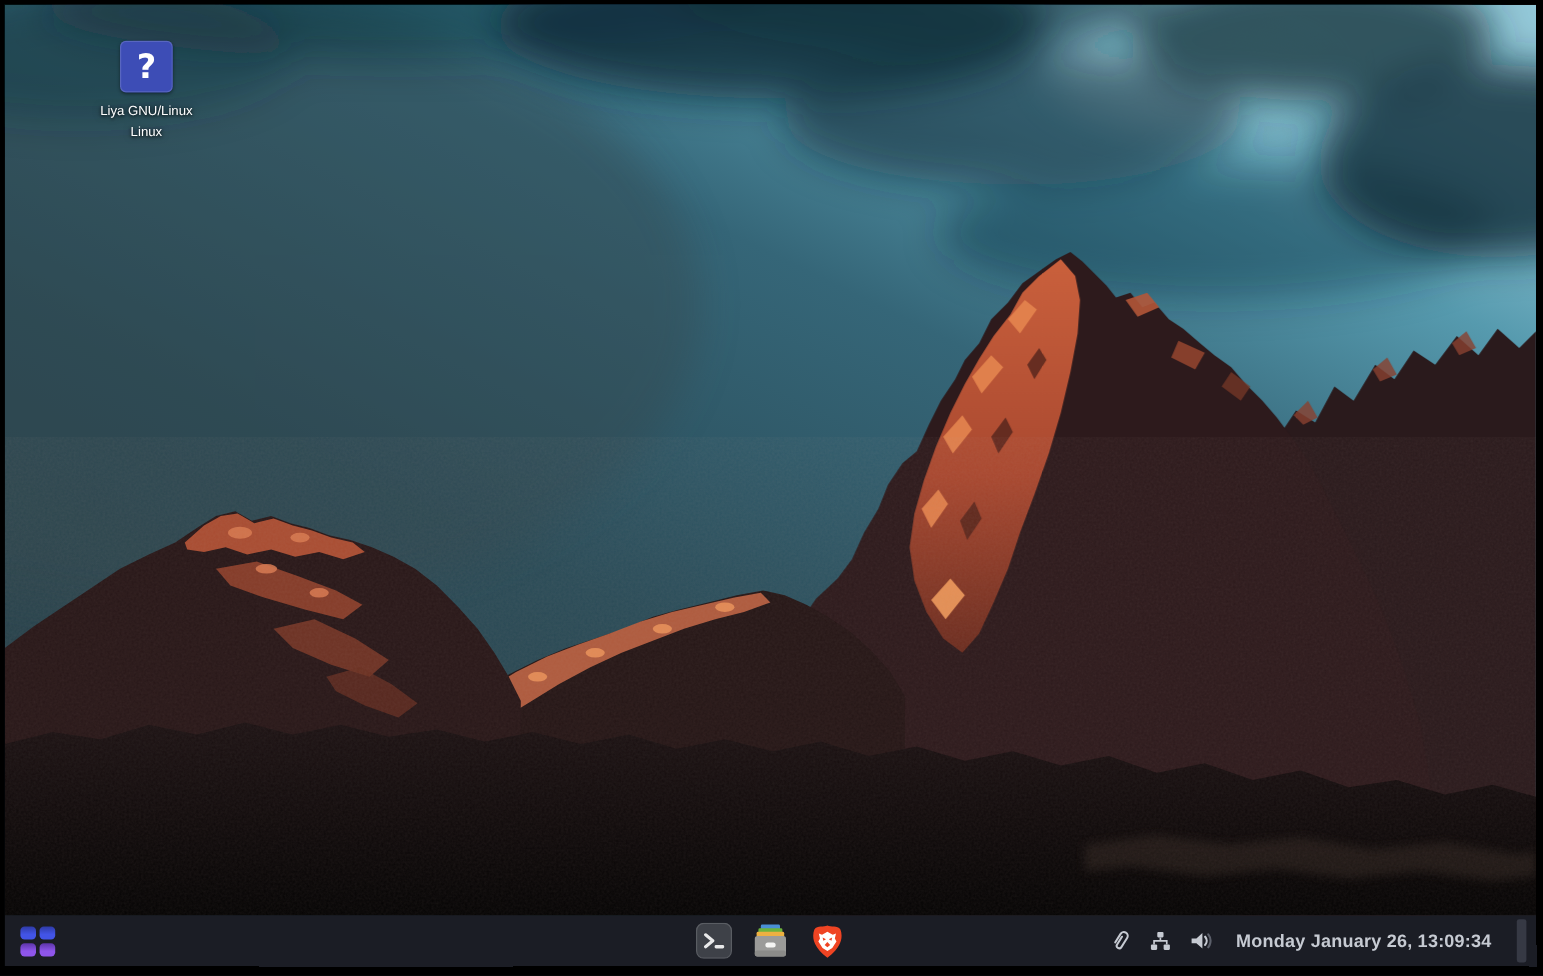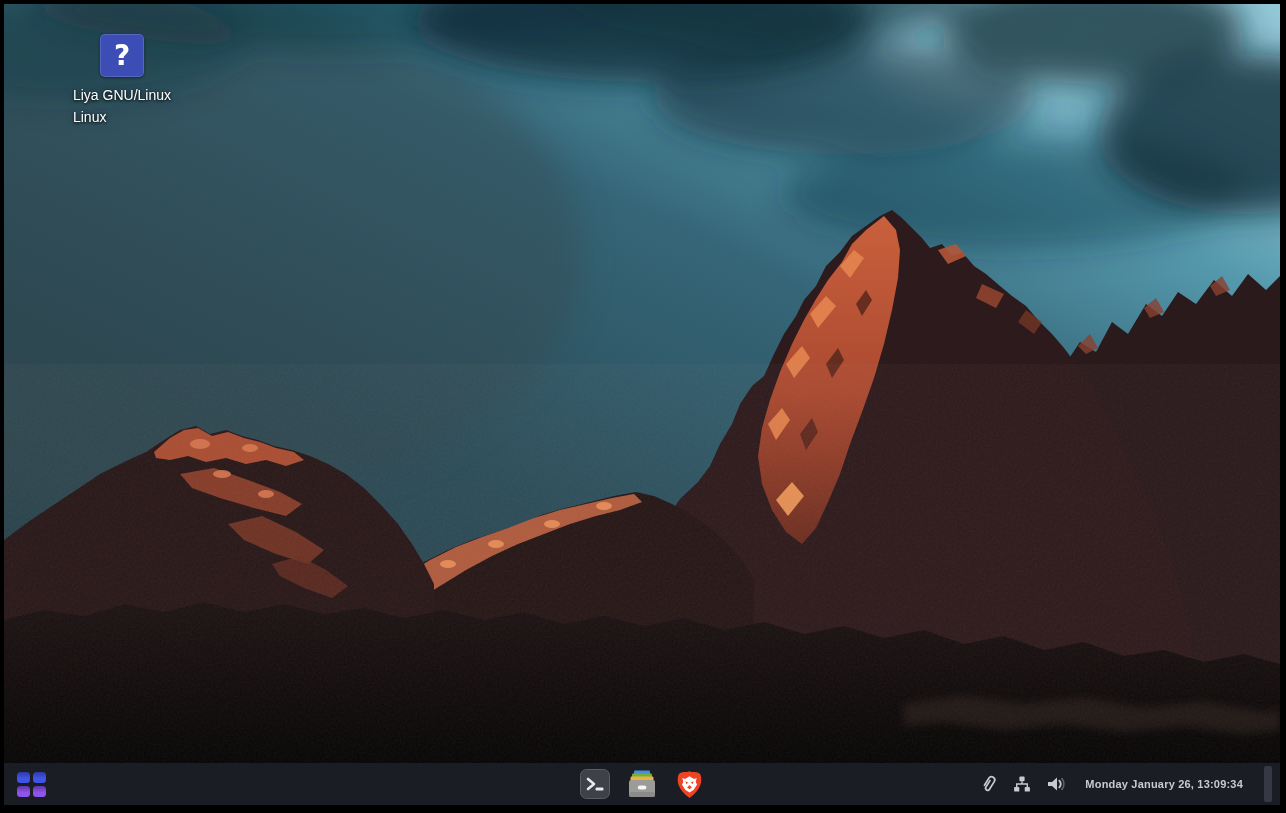--- a/index.html
+++ b/index.html
@@ -7,36 +7,36 @@
   .frame{box-sizing:border-box;width:1286px;height:813px;padding:4px 6px 8px 4px;background:#000;}
   .screen{width:100%;height:100%;display:flex;flex-direction:column;background:#10181c;}
   .desktop{flex:1 1 auto;position:relative;overflow:hidden;}
   .wallpaper{position:absolute;inset:0;width:100%;height:100%;display:block;}
 
   
   .shortcut{position:absolute;left:40px;top:30px;width:156px;display:flex;flex-direction:column;align-items:center;gap:8px;cursor:pointer;}
   .badge{width:44px;height:43px;background:#3d4db6;border-radius:5px;display:flex;align-items:center;justify-content:center;
          color:#fff;font-size:28px;font-weight:bold;font-family:"DejaVu Sans",sans-serif;
          box-shadow:inset 0 0 0 1px rgba(255,255,255,.14), 0 1px 3px rgba(0,0,0,.45);}
-  .shortcut-label{color:#ffffff;font-size:14px;line-height:1.55;
+  .shortcut-label{color:#ffffff;font-size:11px;line-height:1.55;text-align:center;
          text-shadow:0 1px 3px rgba(0,0,0,.95),0 0 6px rgba(0,0,0,.55);}
 
   
   .taskbar{flex:none;height:42px;background:#1b1d25;display:flex;align-items:center;padding:0 8px;position:relative;}
   .launcher{display:grid;grid-template-columns:repeat(2,13px);grid-auto-rows:11px;gap:3px;padding:3px;margin-left:2px;cursor:pointer;}
   .sq{border-radius:3.5px;}
   .sq.blue{background:linear-gradient(180deg,#2e3aa6 0%,#4254e6 60%);}
   .sq.purple{background:linear-gradient(180deg,#5c35a8 0%,#8e55ea 60%);}
 
   .center-apps{position:absolute;left:50%;top:0;height:100%;transform:translateX(-50%);display:flex;align-items:center;gap:15px;}
   .app-btn{width:32px;height:32px;display:flex;align-items:center;justify-content:center;cursor:pointer;}
 
   .tray{margin-left:auto;display:flex;align-items:center;gap:13px;}
   .tray-btn{display:flex;align-items:center;justify-content:center;cursor:pointer;}
-  .clock{color:#c6cad2;font-weight:bold;font-size:11px;letter-spacing:.2px;margin-left:5px;white-space:nowrap;cursor:default;}
+  .clock{color:#c6cad2;font-weight:bold;font-size:15px;letter-spacing:.2px;margin-left:5px;white-space:nowrap;cursor:default;}
   .show-desktop{width:8px;height:36px;background:#363944;border-radius:2px;margin-left:8px;cursor:pointer;}
 </style>
 </head>
 <body>
 
 <div class="frame">
   <div class="screen">
 
     <div class="desktop">
 

